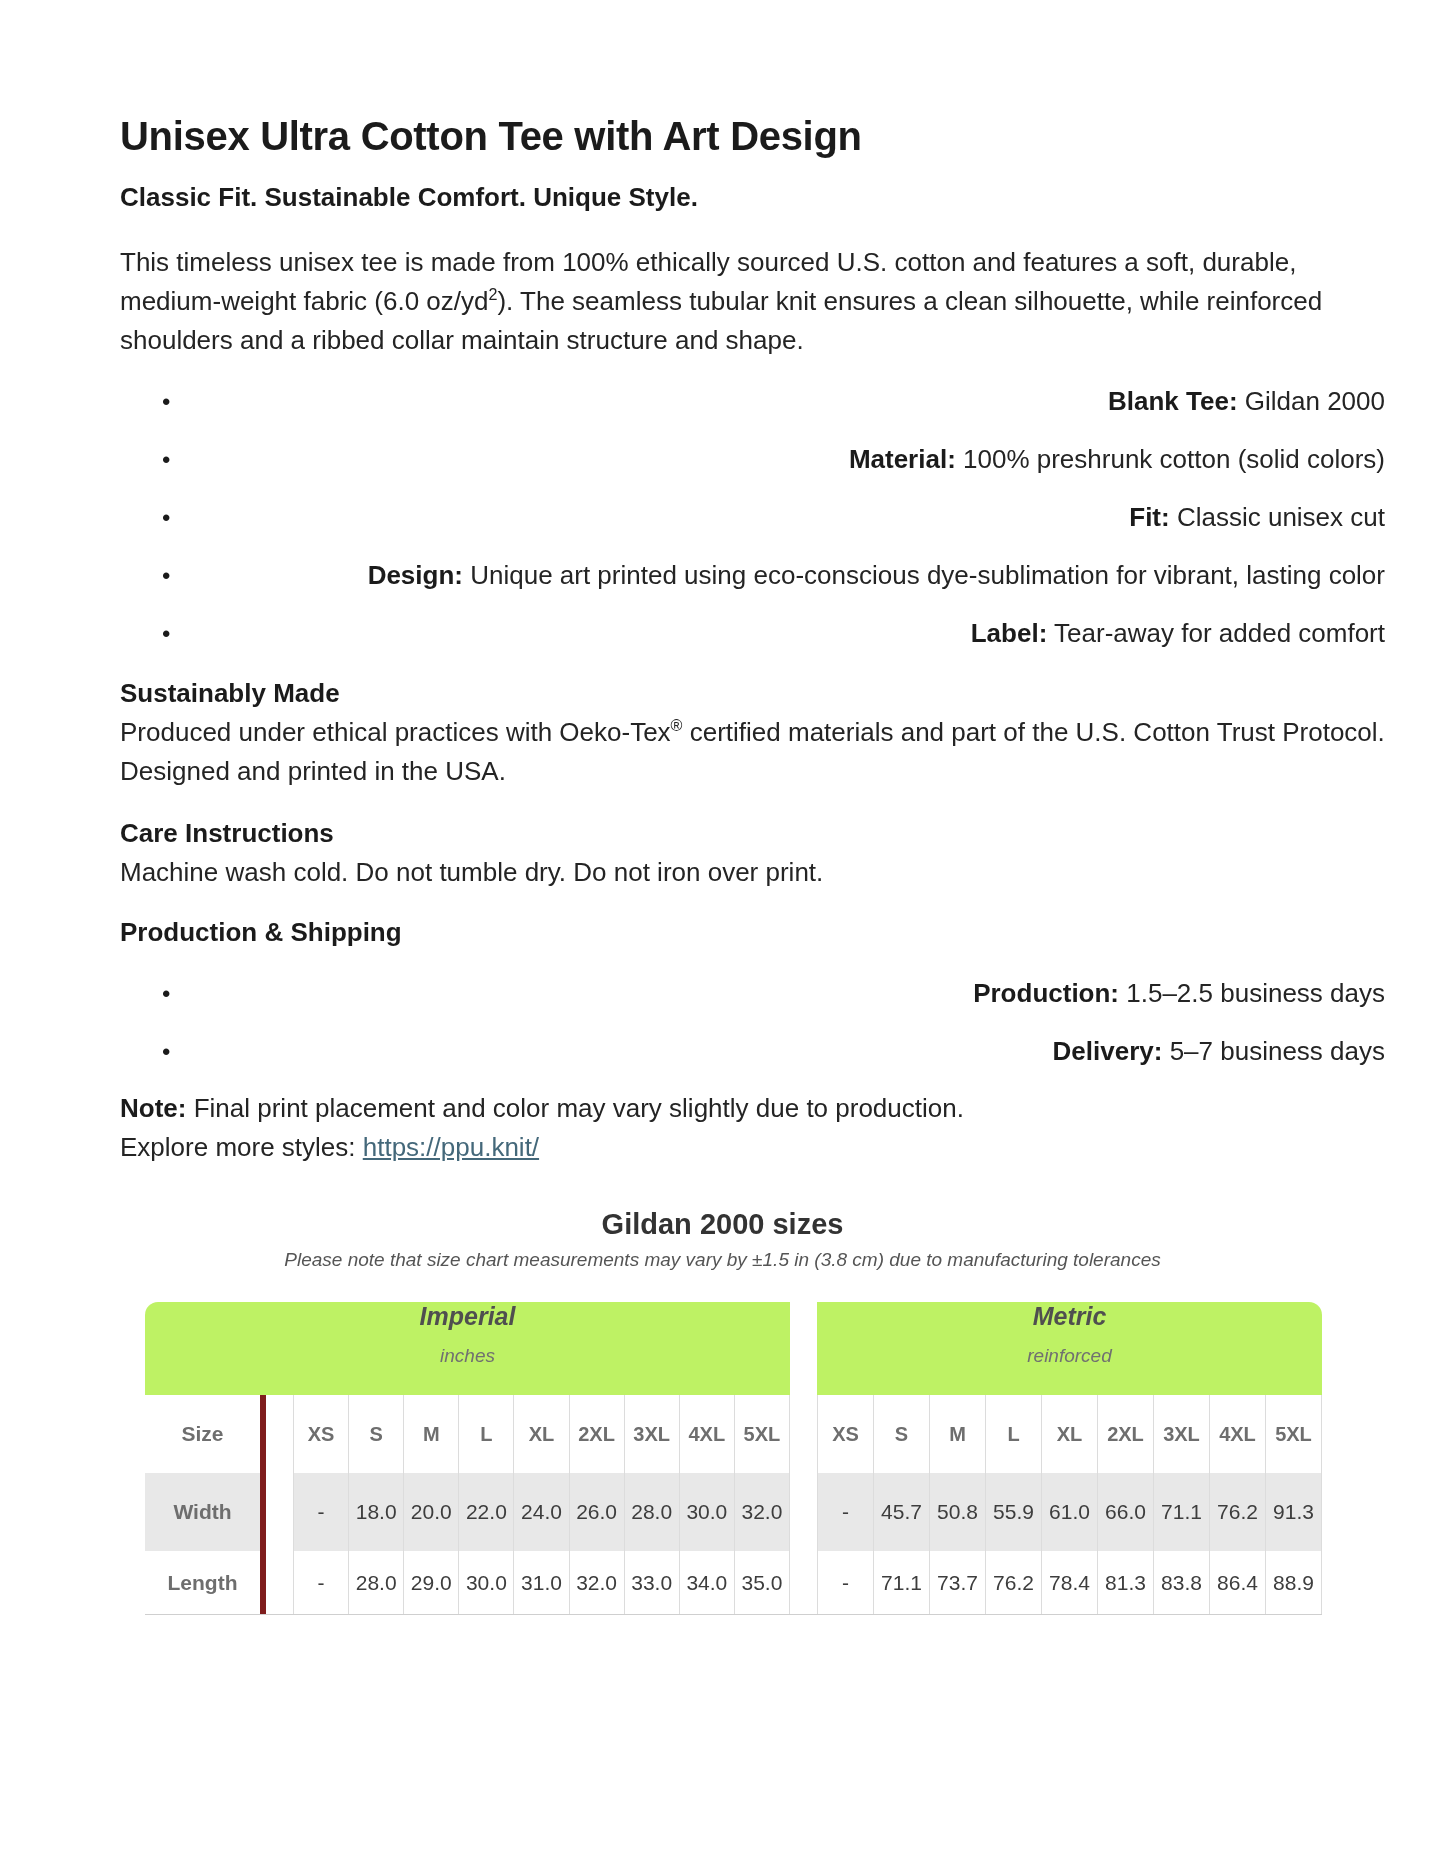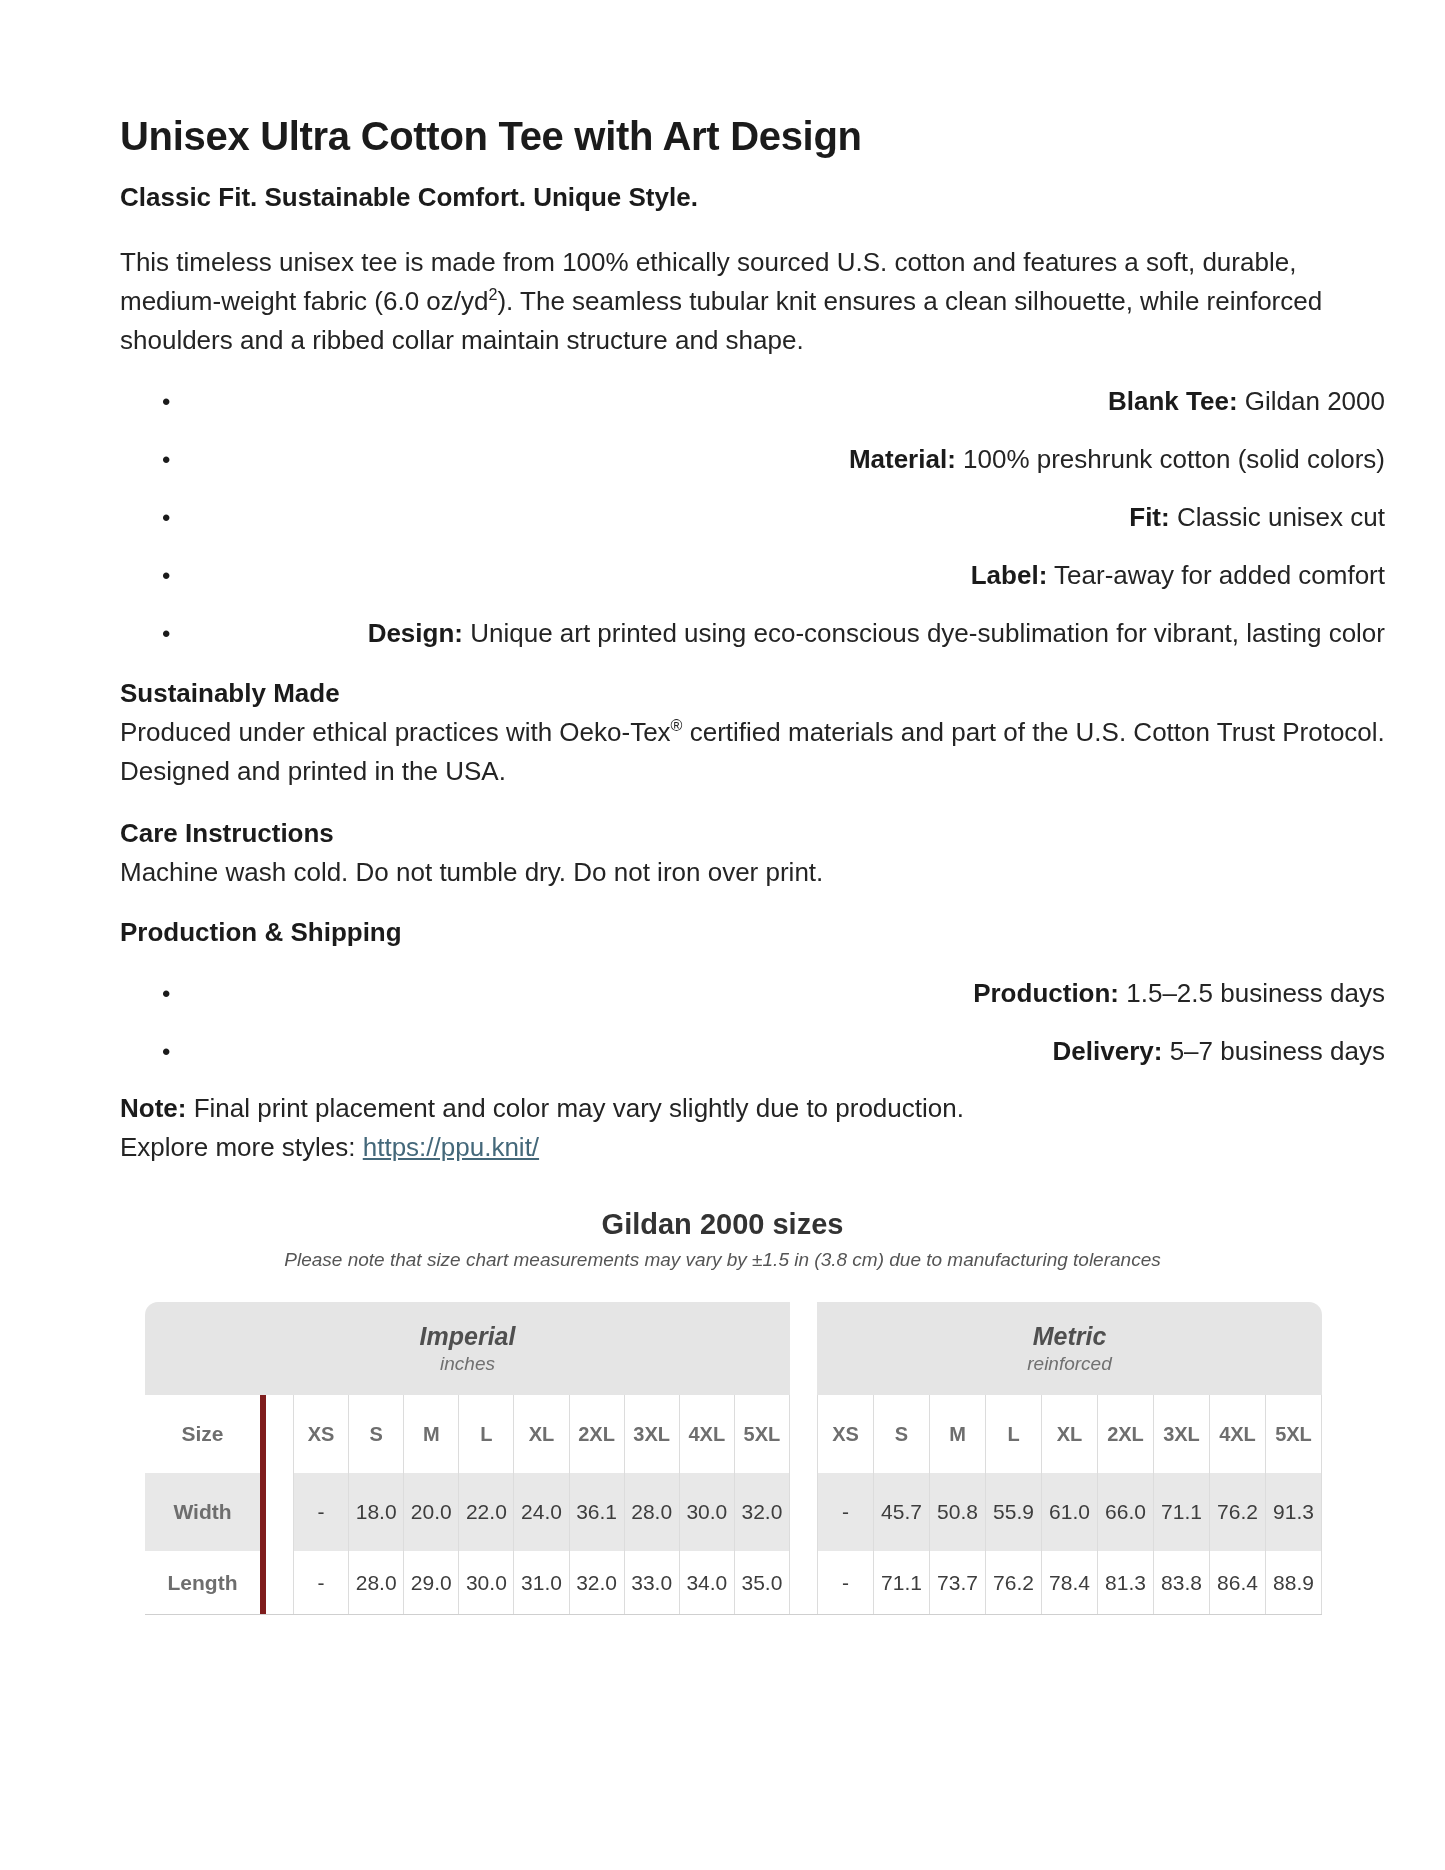--- a/index.html
+++ b/index.html
@@ -68,23 +68,23 @@
     font-size: 19px; line-height: 28px;
     font-style: italic; color: #555555;
     width: 1205px;
   }
   .size-table {
     width: 1177px; margin: 28px 0 0 25px;
     border-bottom: 1px solid #cfcfcf;
   }
   .band-row { display: flex; height: 93px; }
   .band {
-    background: #e5e5e5;
+    background: #bef264;
     display: flex; flex-direction: column;
-    align-items: center; justify-content: center; gap: 2px;
+    align-items: center; gap: 14px;
   }
   .band-imperial { width: 645px; margin-right: 27px; border-top-left-radius: 13px; }
   .band-metric { width: 505px; border-top-right-radius: 13px; }
   .band-title { font-size: 25px; font-weight: 700; font-style: italic; color: #4f4f4f; }
   .band-unit { font-size: 19px; font-style: italic; color: #707070; }
 
   .t-row { display: flex; }
   .head-row { height: 78px; }
   .width-row { height: 78px; }
   .length-row { height: 63px; }
@@ -113,22 +113,22 @@
 
   <h1 class="doc-title">Unisex Ultra Cotton Tee with Art Design</h1>
   <h2 class="doc-subtitle">Classic Fit. Sustainable Comfort. Unique Style.</h2>
 
   <p class="body-text intro"><span>This timeless unisex tee is made from 100% ethically sourced U.S. cotton and features a soft, durable, medium-weight fabric (6.0 oz/yd</span><sup>2</sup><span>). The seamless tubular knit ensures a clean silhouette, while reinforced shoulders and a ribbed collar maintain structure and shape.</span></p>
 
   <ul class="bullets">
     <li><span class="b">Blank Tee:</span><span> Gildan 2000</span></li>
     <li><span class="b">Material:</span><span> 100% preshrunk cotton (solid colors)</span></li>
     <li><span class="b">Fit:</span><span> Classic unisex cut</span></li>
+    <li><span class="b">Design:</span><span> Unique art printed using eco-conscious dye-sublimation for vibrant, lasting color</span></li>
     <li><span class="b">Label:</span><span> Tear-away for added comfort</span></li>
-    <li><span class="b">Design:</span><span> Unique art printed using eco-conscious dye-sublimation for vibrant, lasting color</span></li>
   </ul>
 
   <h3 class="section-heading">Sustainably Made</h3>
   <p class="body-text section-body"><span>Produced under ethical practices with Oeko-Tex</span><sup>®</sup><span> certified materials and part of the U.S. Cotton Trust Protocol. Designed and printed in the USA.</span></p>
 
   <h3 class="section-heading care">Care Instructions</h3>
   <p class="body-text section-body">Machine wash cold. Do not tumble dry. Do not iron over print.</p>
 
   <h3 class="section-heading">Production &amp; Shipping</h3>
   <ul class="bullets">
@@ -182,21 +182,21 @@
       </div>
 
       <div class="t-row width-row">
         <div class="label-cell">Width</div>
         <div class="grp grp-imp" id="width-imp">
             <div class="cell">-</div>
             <div class="cell">18.0</div>
             <div class="cell">20.0</div>
             <div class="cell">22.0</div>
             <div class="cell">24.0</div>
-            <div class="cell">36.1</div>
+            <div class="cell">26.0</div>
             <div class="cell">28.0</div>
             <div class="cell">30.0</div>
             <div class="cell">32.0</div>
           </div>
         <div class="grp grp-met" id="width-met">
             <div class="cell">-</div>
             <div class="cell">45.7</div>
             <div class="cell">50.8</div>
             <div class="cell">55.9</div>
             <div class="cell">61.0</div>

